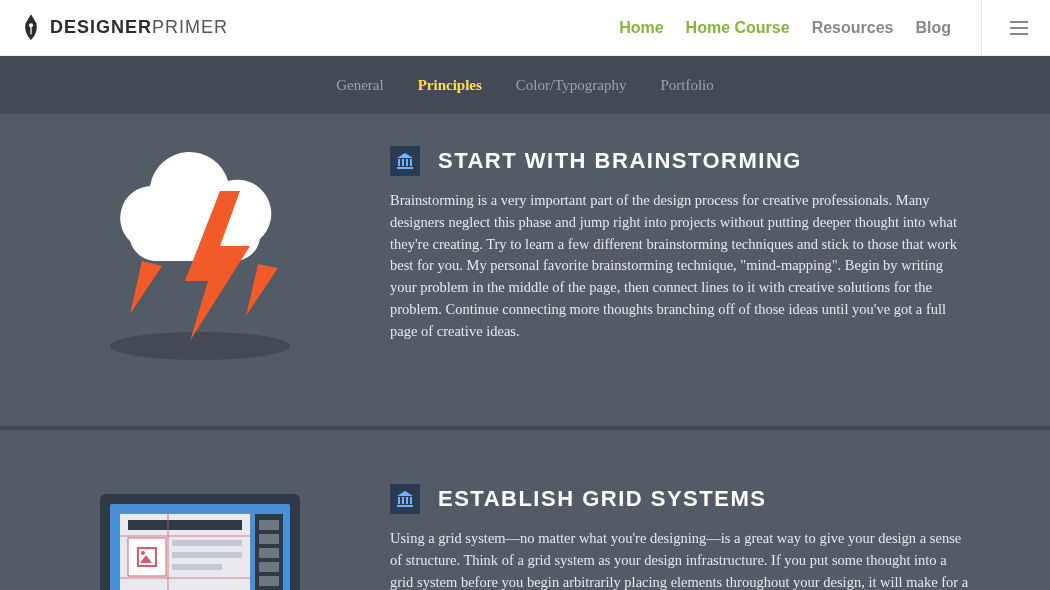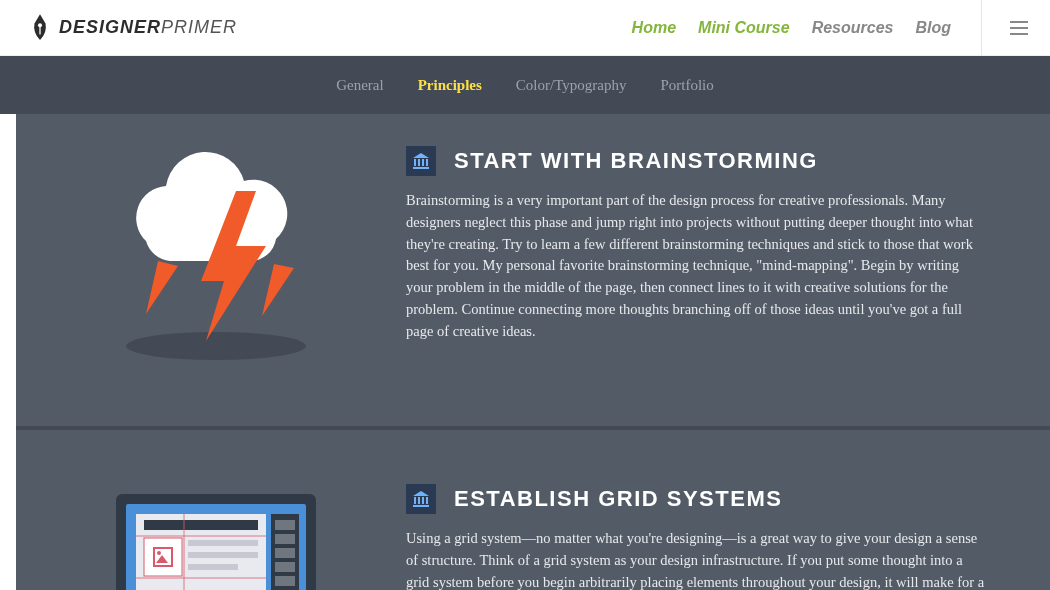--- a/index.html
+++ b/index.html
@@ -1,34 +1,34 @@
 <!DOCTYPE html>
 <html><head>
 <meta charset="utf-8">
 <style>
   * { margin:0; padding:0; box-sizing:border-box; }
   body { font-family: Arial, Helvetica, sans-serif; background:#ffffff; width:1050px; }
   
-  .header { height:56px; background:#fff; display:flex; align-items:center; justify-content:space-between; padding:0 18px 0 29px; border-bottom:1px solid #eee;font-style:italic;}
+  .header { height:56px; background:#fff; display:flex; align-items:center; justify-content:space-between; padding:0 18px 0 20px; border-bottom:1px solid #eee;}
   .logo-wrap { display:flex; align-items:center; gap:8px; }
   .logo-icon svg { width:22px; height:28px; display:block;}
   .logo-text { font-size:18px; font-weight:700; letter-spacing:1px; color:#2c2c2c; }
   .logo-text .light { font-weight:400; color:#555;}
   .nav-right { display:flex; align-items:center; gap:22px; }
   .nav-link { font-size:16px; font-weight:700; color:#888; cursor:pointer; }
   .nav-link.active { color:#84b53d; }
   .nav-divider { width:1px; height:56px; background:#e6e6e6; margin-left:8px; margin-right:2px;}
   .hamburger { display:flex; flex-direction:column; gap:4px; cursor:pointer; padding:4px;}
   .hamburger span { width:18px; height:2px; background:#888; display:block;}
   
   .tab-bar { background:#434a55; height:58px; display:flex; align-items:center; justify-content:center; gap:34px;}
   .tab-item { color:#9aa2ab; font-size:15px; cursor:pointer; font-family: Georgia, 'Times New Roman', serif;}
   .tab-item.active { color:#fde047; font-weight:600;}
   
-  .section { background:#535b66; padding:32px 40px 60px 40px; display:flex; gap:30px;margin-left:16px; }
+  .section { background:#535b66; padding:32px 40px 60px 40px; display:flex; gap:30px; }
   .section + .section { border-top:4px solid #434a55;}
   .section .illustration { width:320px; flex-shrink:0; display:flex; align-items:flex-start; justify-content:center; }
   .section .content { flex:1; max-width:580px;}
   .heading-row { display:flex; align-items:center; gap:18px; margin-bottom:14px;}
   .icon-badge { width:30px; height:30px; background:#2a3a52; display:flex; align-items:center; justify-content:center;}
   .heading { color:#fff; font-size:22px; font-weight:800; letter-spacing:1.5px; }
   .body-text { color:#e7e9ec; font-size:14.5px; line-height:1.5; font-family: Georgia, 'Times New Roman', serif;}
   
   .section.grid { padding-top:54px; padding-bottom:20px;}
 </style>
@@ -41,21 +41,21 @@
       <svg viewBox="0 0 24 30">
           <path d="M12 0 L18 10 Q20 20 12 28 Q4 20 6 10 Z" fill="#2c2c2c"></path>
           <circle cx="12" cy="12" r="2.2" fill="#fff"></circle>
           <rect x="11.3" y="12" width="1.4" height="10" fill="#fff"></rect>
         </svg>
     </span>
     <span class="logo-text"><span>DESIGNER</span><span class="light">PRIMER</span></span>
   </div>
   <div class="nav-right">
     <span class="nav-link active">Home</span>
-    <span class="nav-link active">Mini Course</span>
+    <span class="nav-link active">Home Course</span>
     <span class="nav-link">Resources</span>
     <span class="nav-link">Blog</span>
     <div class="nav-divider"></div>
     <div class="hamburger">
       <span></span>
         <span></span>
         <span></span>
     </div>
   </div>
 </div>

